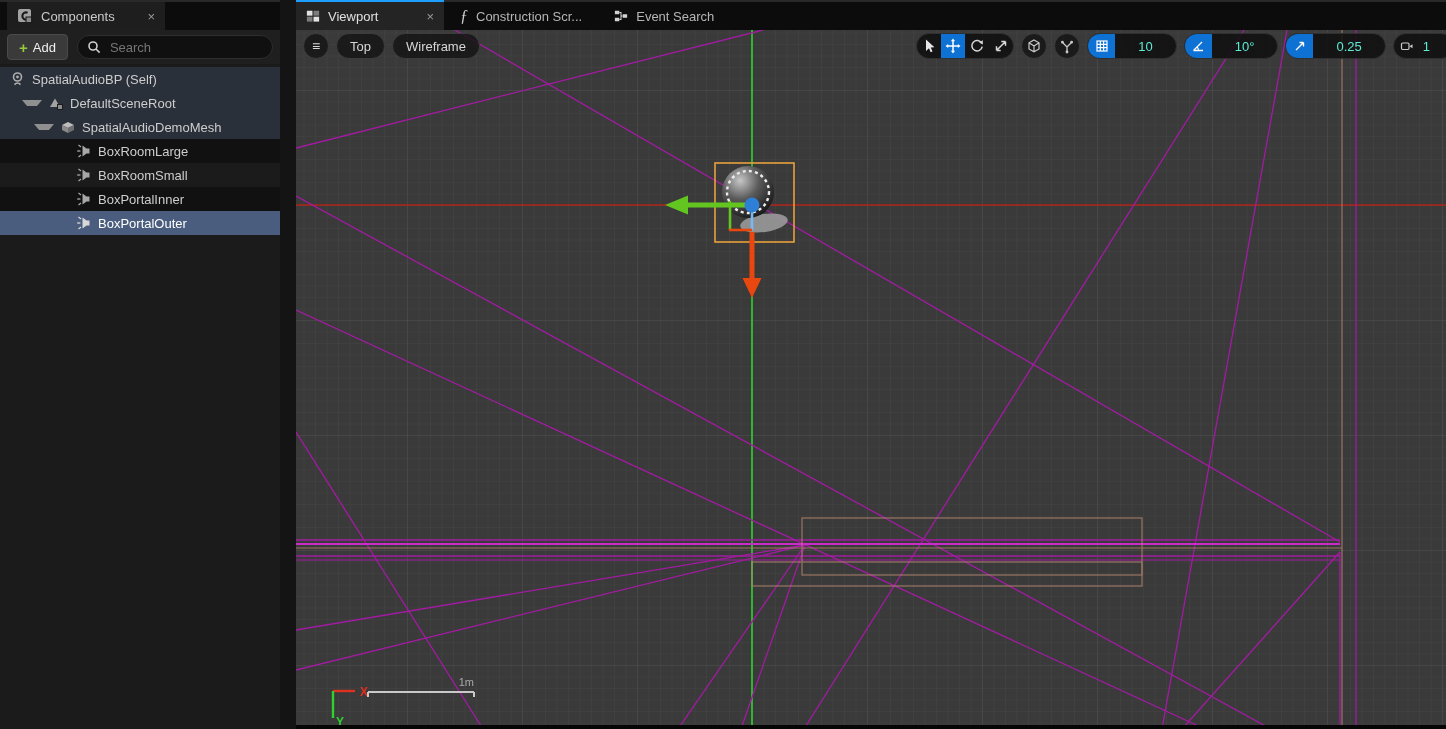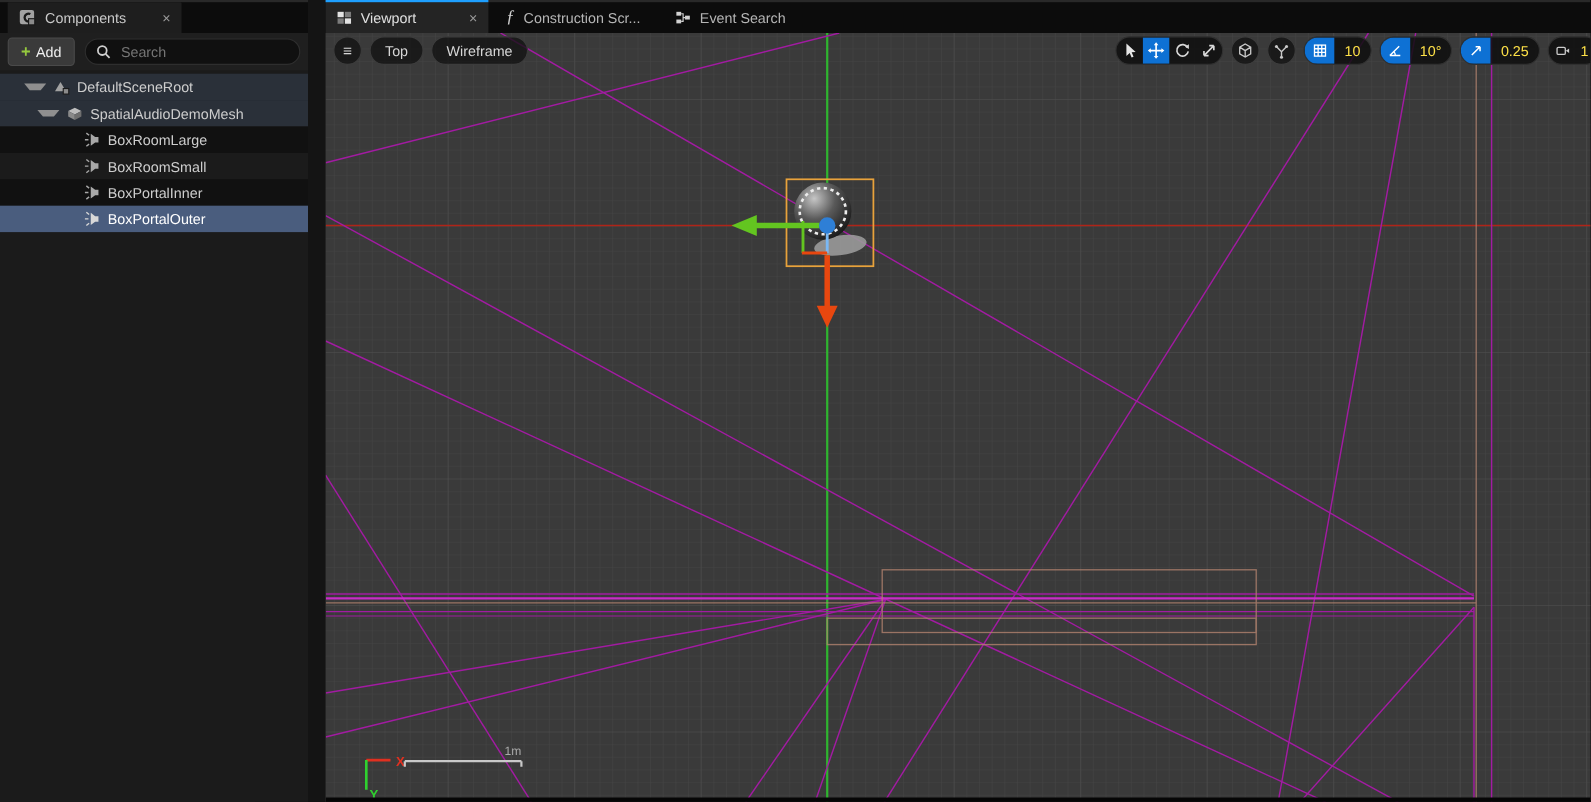--- a/index.html
+++ b/index.html
@@ -50,21 +50,21 @@
   .pillbtn{height:26px;border-radius:13px;background:rgba(18,18,18,.78);border:1px solid #3c3c3c;
            color:#d6d6d6;display:flex;align-items:center;padding:0 13px;font-size:13px;box-sizing:border-box;}
   .vtr{position:absolute;right:8px;top:3px;display:flex;align-items:center;gap:7px;}
   .btngrp{height:26px;border-radius:13px;background:rgba(14,14,14,.85);border:1px solid #303030;
           display:flex;align-items:stretch;overflow:hidden;box-sizing:border-box;}
   .tbtn{width:24px;display:flex;align-items:center;justify-content:center;}
   .tbtn.active{background:#0e71d4;}
   .snap{height:26px;border-radius:13px;background:rgba(14,14,14,.85);border:1px solid #303030;
         display:flex;align-items:stretch;overflow:hidden;box-sizing:border-box;}
   .snap .bluepart{background:#0e71d4;width:27px;display:flex;align-items:center;justify-content:center;}
-  .snap .val{display:flex;align-items:center;color:#fde047;font-size:13px;padding:0 9px;}
+  .snap .val{display:flex;align-items:center;color:#5eead4;font-size:13px;padding:0 23px;}
   .bottomedge{position:absolute;left:0;bottom:0;width:1166px;height:4px;background:#060606;}
 </style>
 </head>
 <body>
 
 <div id="app">
 
   <div class="left">
     <div class="tabbar">
       <div class="tab-comp">
@@ -86,20 +86,28 @@
       <div class="search">
         <svg class="icon14" viewBox="0 0 14 14">
           <circle cx="6" cy="6" r="4" fill="none" stroke="#cfcfcf" stroke-width="1.6"></circle>
           <line x1="9" y1="9" x2="12.6" y2="12.6" stroke="#cfcfcf" stroke-width="1.6"></line>
         </svg>
         <input type="text" placeholder="Search" style="">
       </div>
     </div>
 
     <div class="tree">
+      <div class="trow rootblk ind0">
+        <svg class="icon16" viewBox="0 0 16 16">
+          <circle cx="7.5" cy="6" r="4" fill="none" stroke="#aeaeae" stroke-width="1.6"></circle>
+          <circle cx="7.5" cy="6" r="1.4" fill="#aeaeae"></circle>
+          <path d="M4.5 13.6 q3 -3.2 6 0" fill="none" stroke="#aeaeae" stroke-width="1.6"></path>
+        </svg>
+        <span>SpatialAudioBP (Self)</span>
+      </div>
       <div class="trow rootblk ind-caret2">
         <span class="caret"></span>
         <svg class="icon16" viewBox="0 0 16 16">
           <path d="M2 12 L7 3.5 L12 12 Z" fill="#a2a2a2"></path>
           <rect x="9.5" y="9.5" width="5" height="5" fill="#8b8b8b" stroke="#1b1b1b" stroke-width="1"></rect>
         </svg>
         <span>DefaultSceneRoot</span>
       </div>
       <div class="trow rootblk ind-caret3">
         <span class="caret"></span>

